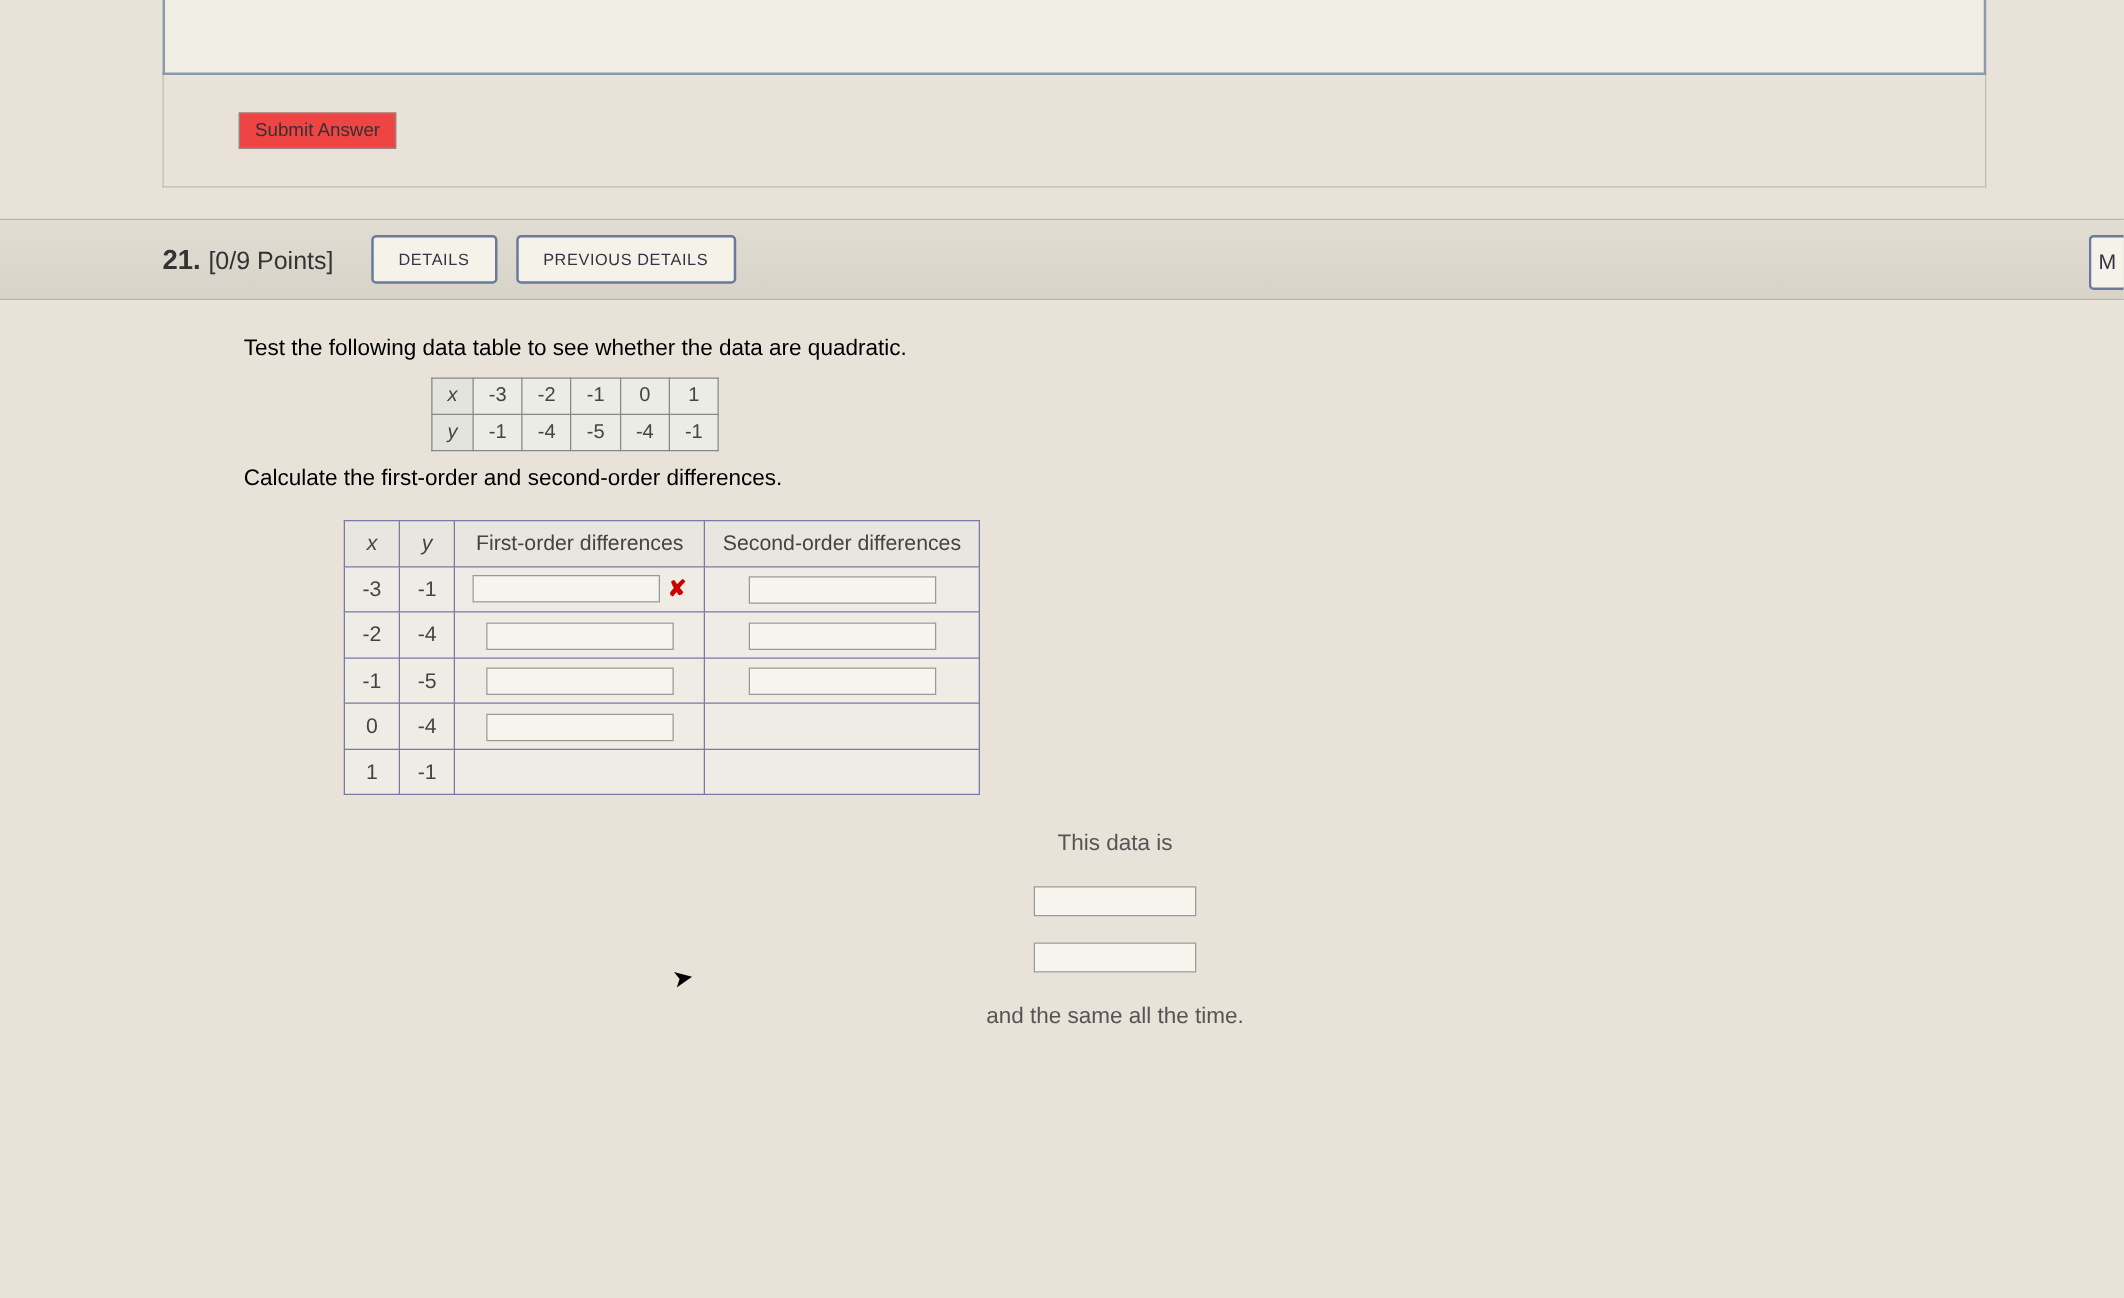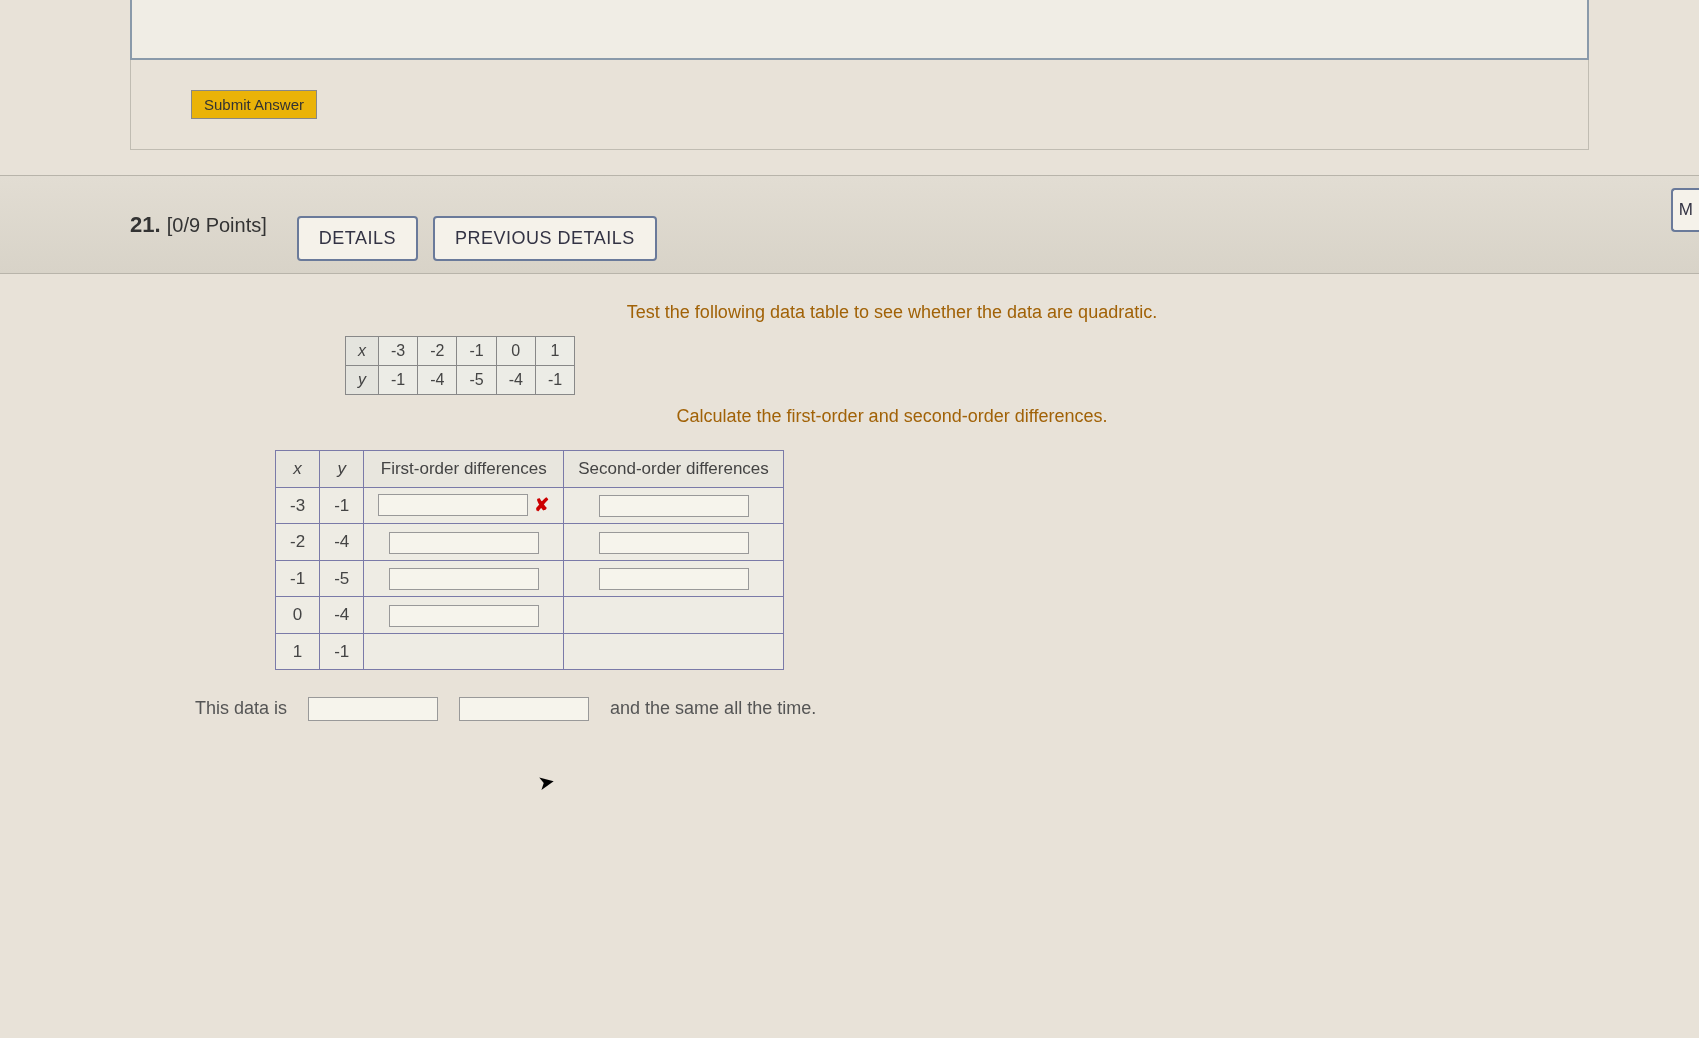--- a/index.html
+++ b/index.html
@@ -25,21 +25,21 @@
   .submit-area {
     margin: 0 110px 0 130px;
     padding: 30px 0 30px 60px;
     background: #e8e2d8;
     border: 1px solid #c0bcb2;
     border-top: none;
   }
   .submit-btn {
     display: inline-block;
     padding: 5px 12px;
-    background: #eab308;
+    background: #ef4444;
     border: 1px solid #888;
     font-size: 15px;
     color: #333;
     cursor: pointer;
   }
   .question-header {
     margin: 25px 0 0 0;
     padding: 12px 20px 12px 130px;
     background: linear-gradient(#e2ddd3, #d8d3c8);
     border-top: 1px solid #b8b4aa;
@@ -52,45 +52,44 @@
     font-size: 22px;
     font-weight: bold;
     color: #333;
     margin-right: 15px;
   }
   .hdr-btn {
     padding: 10px 20px;
     background: #f5f2ea;
     border: 2px solid #6a7a9a;
     border-radius: 4px;
-    font-size: 18px;
+    font-size: 13px;
     color: #334;
     cursor: pointer;
     letter-spacing: 0.5px;
-    margin-top: 28px;
   }
   .right-btn-stub {
     position: absolute;
     right: 0;
     top: 188px;
     padding: 10px 6px;
     background: #f5f2ea;
     border: 2px solid #6a7a9a;
     border-right: none;
     border-radius: 4px 0 0 4px;
     font-size: 17px;
     color: #334;
   }
   .question-body {
     padding: 25px 110px 60px 195px;
     color: #444;
     font-size: 18px;
     line-height: 1.5;
   }
-  .instruction { color: #a16207; text-align: center; }
+  .instruction { color: #000000; }
   .data-table-small {
     border-collapse: collapse;
     margin: 10px 0 8px 150px;
   }
   .data-table-small td, .data-table-small th {
     border: 1px solid #888;
     padding: 2px 12px;
     text-align: center;
     font-size: 16px;
     background: #ecece6;
@@ -134,20 +133,21 @@
     vertical-align: middle;
   }
   .sentence-row {
     margin-top: 25px;
     font-size: 18px;
     color: #555;
     display: flex;
     align-items: center;
     flex-wrap: wrap;
     gap: 21px;
+    flex-direction: column;
   }
   .inline-input {
     width: 130px;
     height: 24px;
     border: 1px solid #999;
     background: #f6f4ec;
     display: inline-block;
   }
   .cursor {
     position: absolute;

